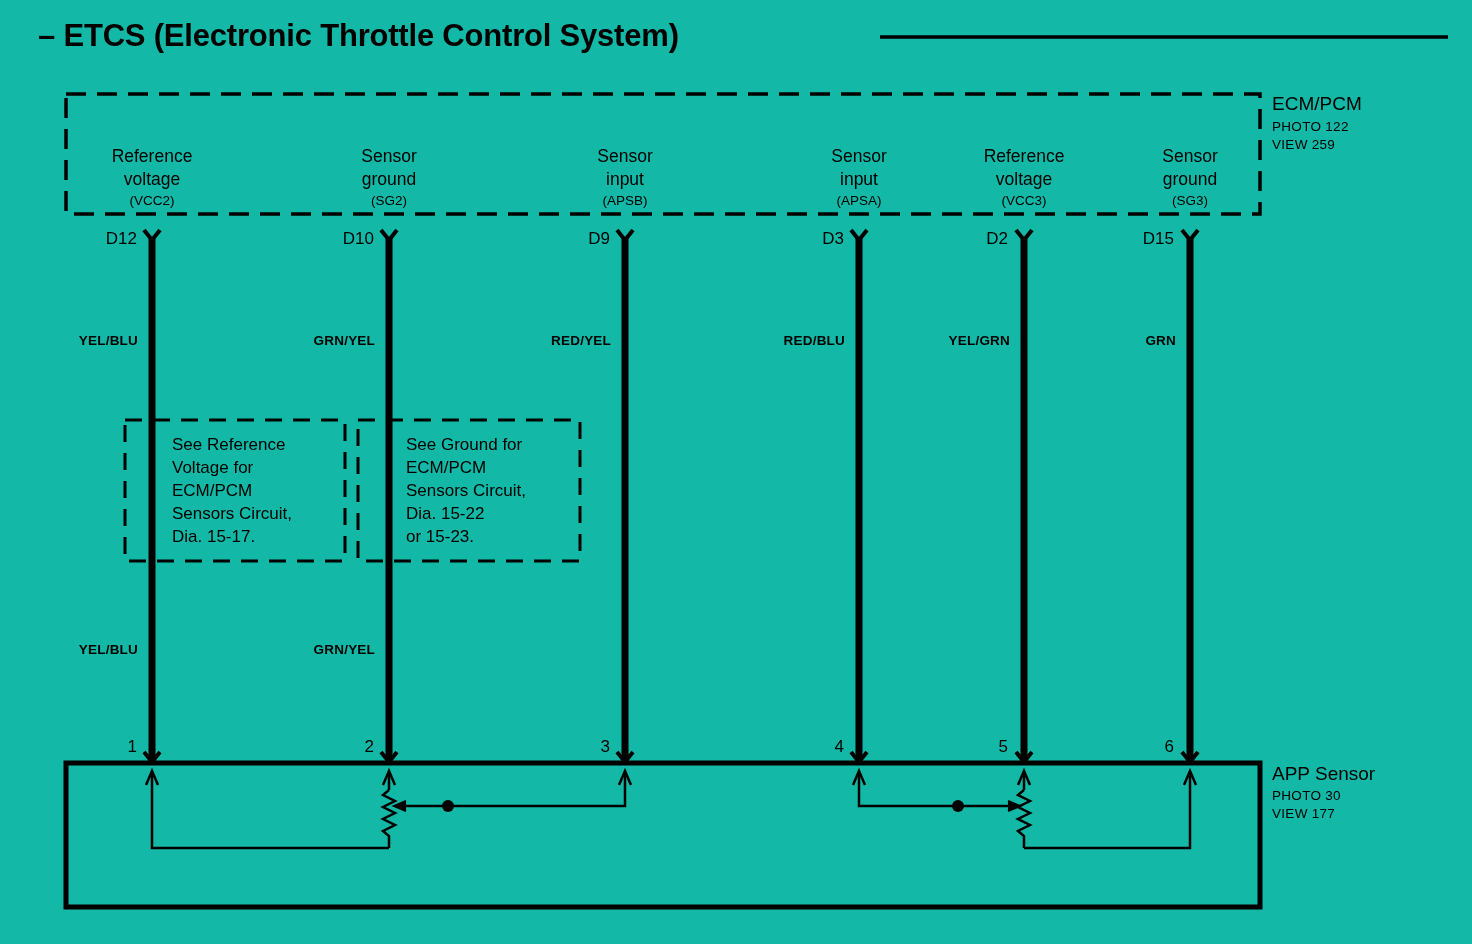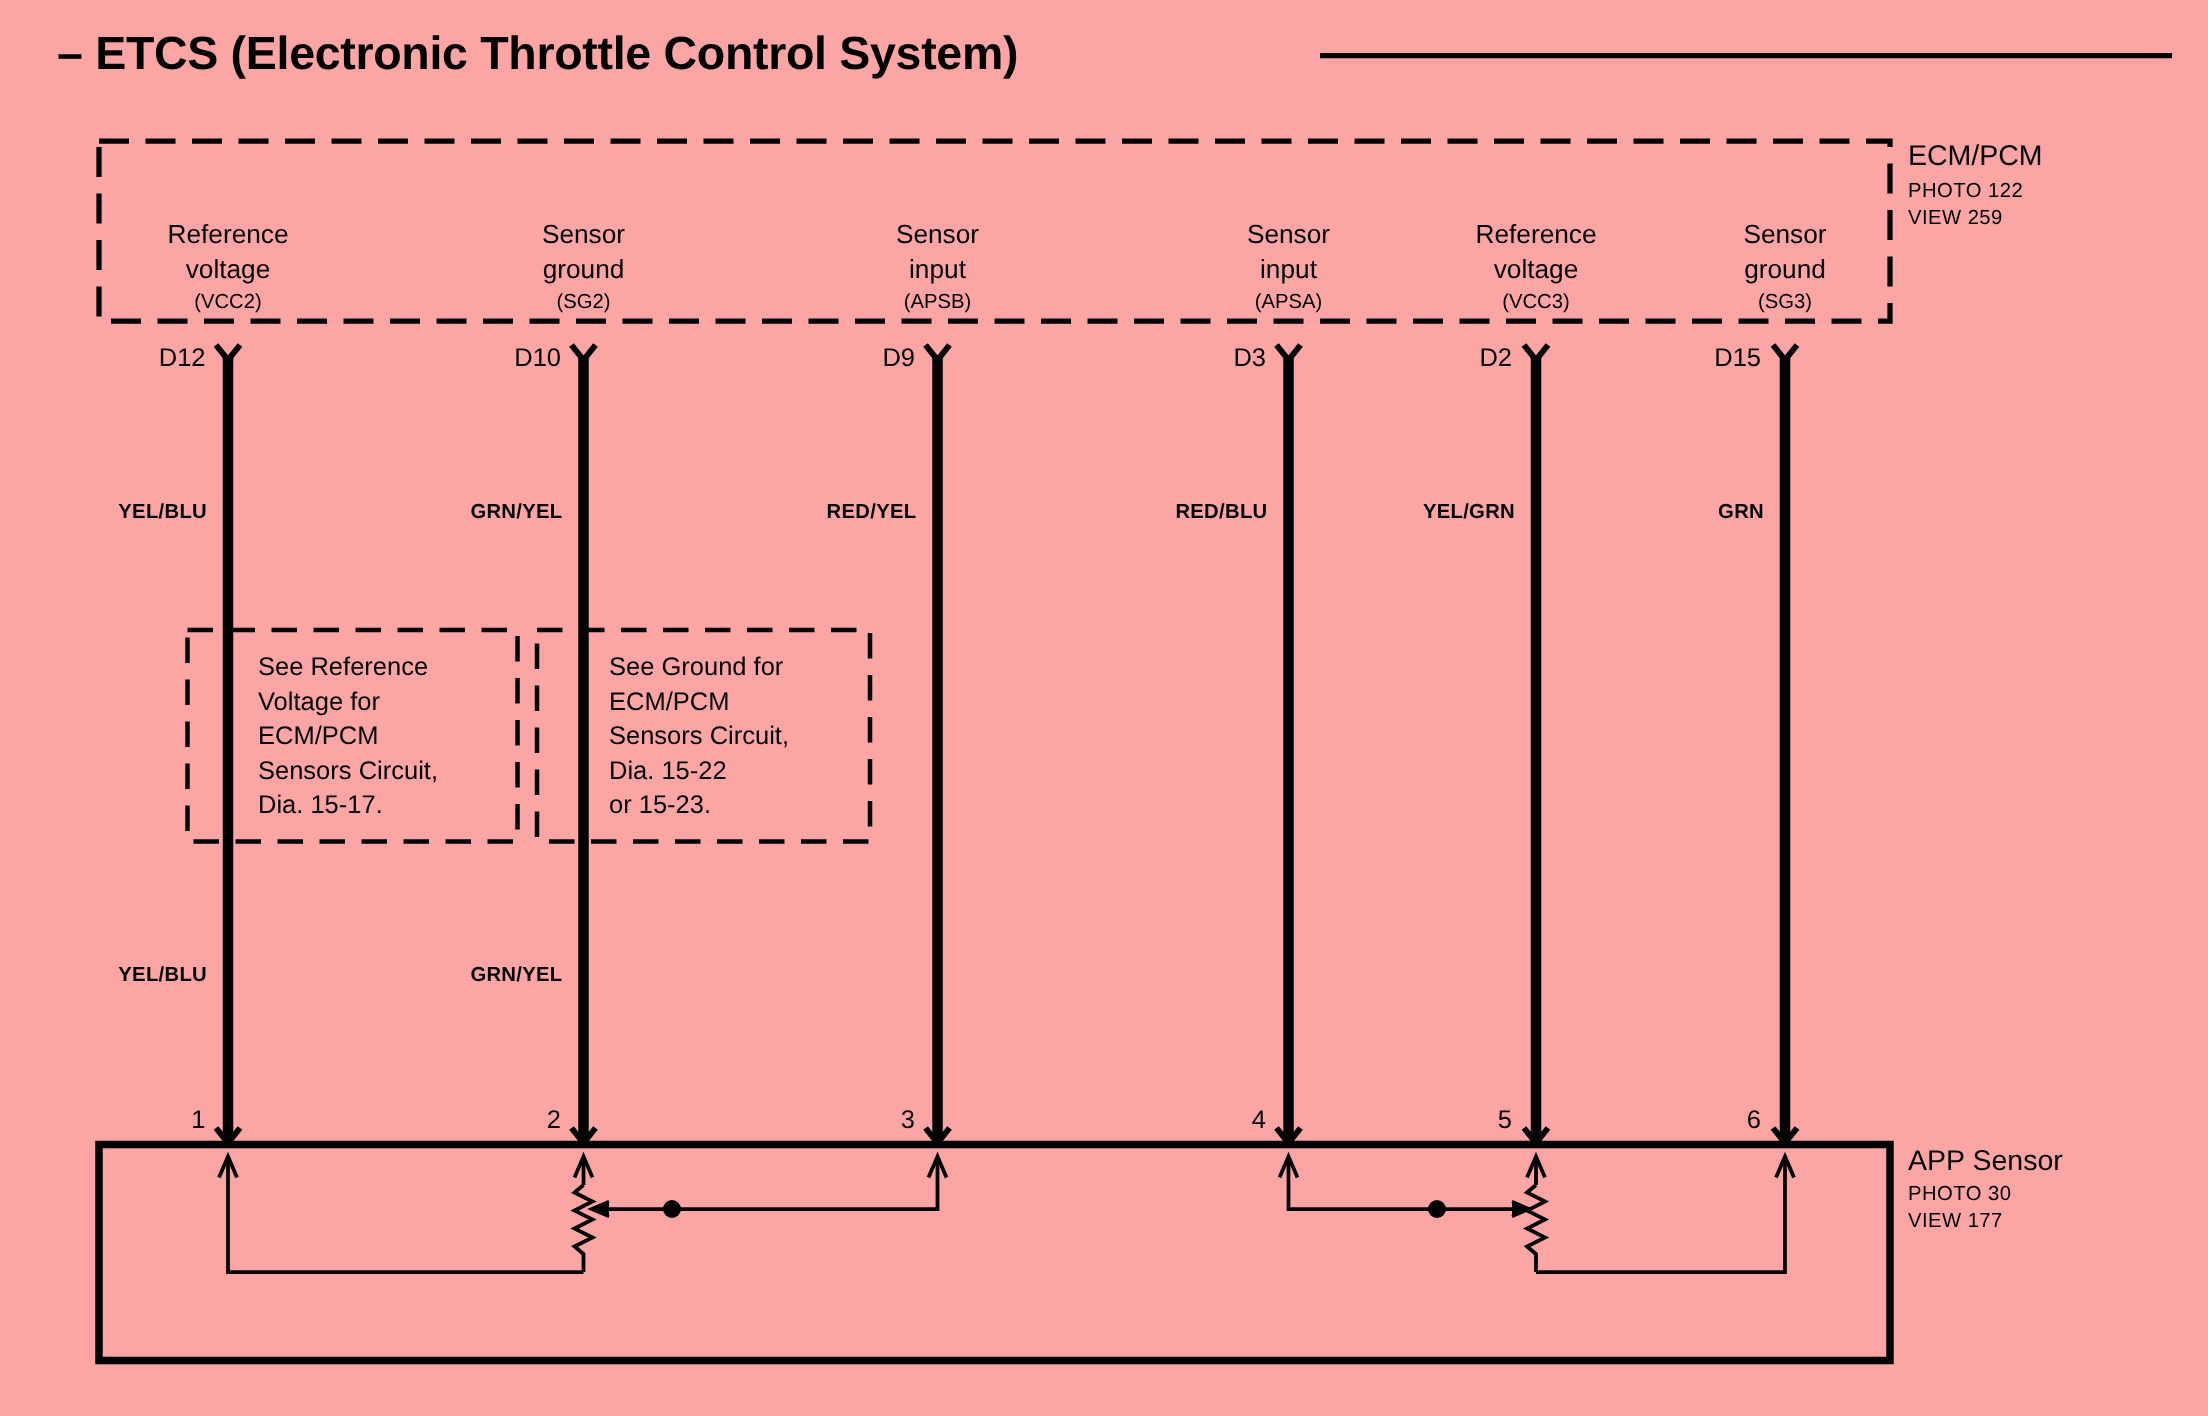--- a/index.html
+++ b/index.html
@@ -11,21 +11,21 @@
     width: 1472px;
     height: 944px;
     font-family: "Liberation Sans", sans-serif;
     color: #000000;
     overflow: hidden;
   }
   #page {
     position: relative;
     width: 1472px;
     height: 944px;
-    background: #fca5a5;
+    background: #14b8a6;
   }
   svg#diagram {
     position: absolute;
     left: 0;
     top: 0;
     width: 1472px;
     height: 944px;
     display: block;
   }
   .t { font-family: "Liberation Sans", sans-serif; fill: #000; }

